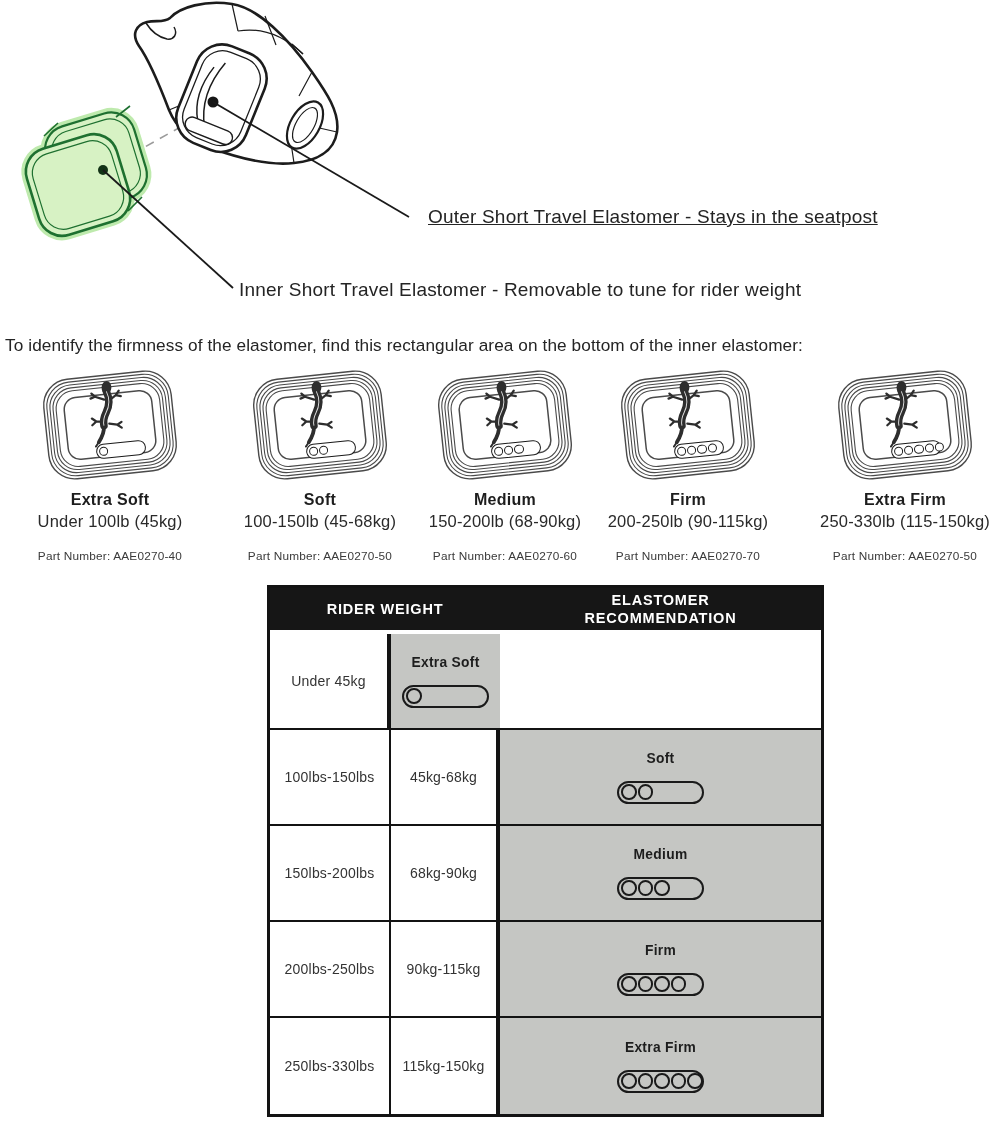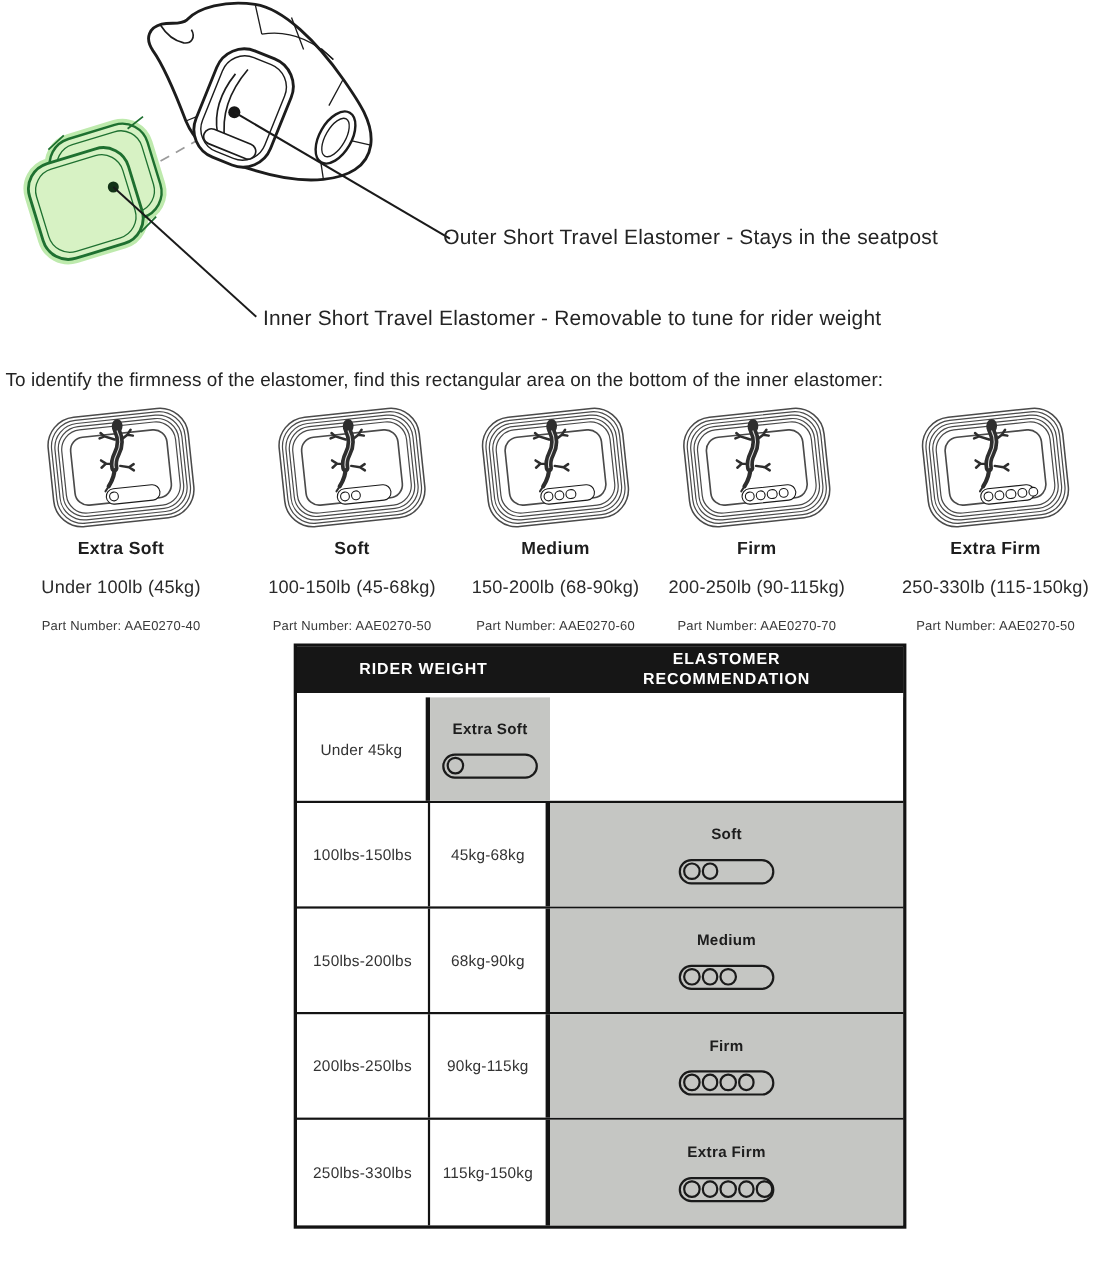--- a/index.html
+++ b/index.html
@@ -3,36 +3,36 @@
 <meta charset="utf-8">
 <style>
   * { margin:0; padding:0; box-sizing:border-box; }
   html,body { background:#ffffff; }
   body { font-family:"Liberation Sans", sans-serif; color:#242424; }
   #page { position:relative; width:1000px; height:1146px; background:#fff; overflow:hidden; }
 
   
   .diagram-svg { position:absolute; left:0; top:0; }
   .callout { position:absolute; font-size:19px; letter-spacing:.2px; color:#242424; white-space:nowrap; }
-  .callout-outer { left:403px; top:206px; }
+  .callout-outer { left:428px; top:206px;text-decoration:underline; }
   .callout-inner { left:239px; top:279px; }
 
   .intro { position:absolute; left:5px; top:335px; font-size:17.2px; letter-spacing:.1px; color:#242424; white-space:nowrap; }
 
   
   .opt { position:absolute; top:366px; width:180px; text-align:center; }
   .opt-1 { left:20px; }  .opt-2 { left:230px; } .opt-3 { left:415px; } .opt-4 { left:598px; } .opt-5 { left:815px; }
   .opt-icon { position:relative; width:150px; height:118px; margin:0 auto; }
   .gecko { position:absolute; left:51px; top:14px; width:46px; height:66px; transform:rotate(-12deg); }
   .pill { border:2.5px solid #1a1a1a; border-radius:999px; display:flex; align-items:center; gap:1px; padding:0 2px; width:87px; height:23px; background:transparent; }
   .pill .dot { width:15.6px; height:15.6px; border:2.3px solid #1a1a1a; border-radius:50%; flex:none; background:transparent; }
   .pill-small { position:absolute; left:61px; top:76px; width:50px; height:14.5px; border-width:1.6px; gap:1px; padding:0 1.5px; transform:rotate(-6deg); background:#fff; }
   .pill-small .dot { width:9.4px; height:9.4px; border-width:1.4px; background:#fff; }
   .opt-name { margin-top:7px; font-size:16px; font-weight:bold; letter-spacing:.3px; color:#1d1d1d; }
-  .opt-weight { margin-top:16px; font-size:16.5px; letter-spacing:.2px; color:#2a2a2a; white-space:nowrap; }
+  .opt-weight { margin-top:3px; font-size:16.5px; letter-spacing:.2px; color:#2a2a2a; white-space:nowrap; }
   .opt-part { margin-top:18px; font-size:11.8px; letter-spacing:.2px; color:#3a3a3a; white-space:nowrap; }
 
   
   .tbl { position:absolute; left:267px; top:585px; width:557px; border:3px solid #131313; background:#fff; }
   .tbl-head { display:grid; grid-template-columns:230px 1fr; height:42px; background:#161616; color:#fff; }
   .tbl-head > div { display:flex; align-items:center; justify-content:center; text-align:center; font-weight:bold; font-size:14.5px; letter-spacing:.8px; line-height:1.25; }
   .tbl-gap { height:4px; background:#fff; }
   .cols { display:grid; grid-template-columns:121px 109px 1fr; }
   .c { display:flex; align-items:center; justify-content:center; }
   .c1 { border-right:2.5px solid #131313; }

